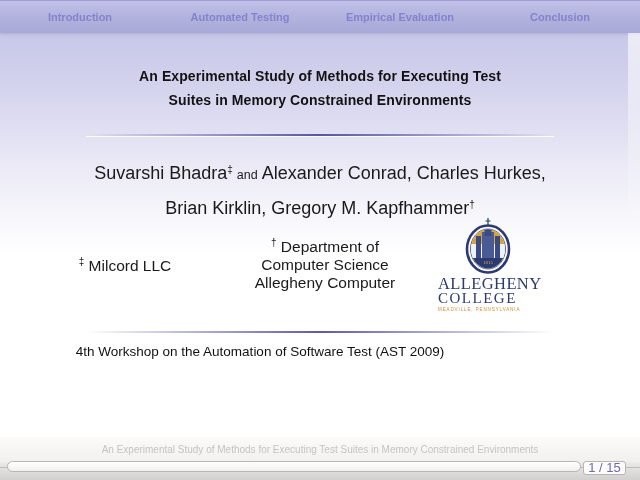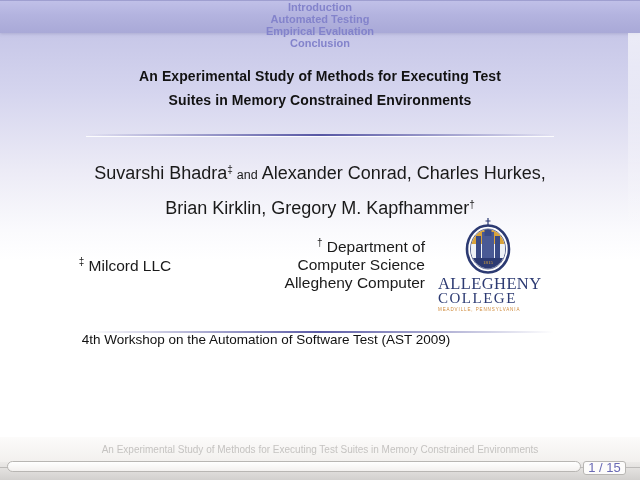--- a/index.html
+++ b/index.html
@@ -13,21 +13,20 @@
   }
 
   
   .navbar{
     position:absolute;top:0;left:0;width:640px;height:33px;
     background:linear-gradient(180deg,#c0c0e8 0%,#b3b3df 45%,#a9a9d7 100%);
     border-top:1px solid #9f9fd0;
     box-sizing:border-box;
     display:flex;align-items:center;
     box-shadow:0 1px 3px rgba(120,120,170,0.35);
-    flex-direction:column;
   }
   .nav-item{
     flex:1;text-align:center;
     font-size:11px;font-weight:bold;color:#8383cb;
     cursor:default;
   }
   .right-fade{
     position:absolute;right:0;top:33px;width:12px;height:210px;
     background:linear-gradient(180deg,rgba(255,255,255,0.65),rgba(255,255,255,0));
     pointer-events:none;
@@ -57,21 +56,21 @@
   .sup{font-size:10px;vertical-align:6px;}
   .and{font-size:12.5px;margin:0 4px;}
 
   
   .affil-left{
     position:absolute;left:45px;top:256px;width:160px;
     text-align:center;font-size:15.5px;color:#1a1a1a;
   }
   .affil-center{
     position:absolute;left:225px;top:234px;width:200px;
-    text-align:right;font-size:15.5px;color:#1a1a1a;line-height:18px;
+    text-align:center;font-size:15.5px;color:#1a1a1a;line-height:18px;
   }
 
   
   .logo{
     position:absolute;left:438px;top:218px;width:100px;
     text-align:left;
   }
   .logo-seal{display:block;margin:0 auto;}
   .logo-line1{
     font-family:"Liberation Serif",serif;color:#2c3a72;
@@ -80,22 +79,22 @@
   .logo-line2{
     font-family:"Liberation Serif",serif;color:#2c3a72;
     font-size:15px;line-height:14px;letter-spacing:1.5px;
   }
   .logo-tagline{
     font-size:4.5px;color:#d08a3a;letter-spacing:.9px;margin-top:2px;
   }
 
   
   .event-line1{
-    position:absolute;top:332px;left:0;width:520px;
-    text-align:center;font-size:13.5px;color:#111;padding-left:6px;
+    position:absolute;top:344px;left:0;width:520px;
+    text-align:center;font-size:13.5px;color:#111;
   }
   .event-line2{
     position:absolute;top:385px;left:0;width:640px;
     text-align:center;font-size:13.5px;color:#111;
   }
 
   
   .footline{
     position:absolute;top:437px;left:0;width:640px;height:25px;
     background:linear-gradient(180deg,#fcfbfa 0%,#f2f0ee 100%);

